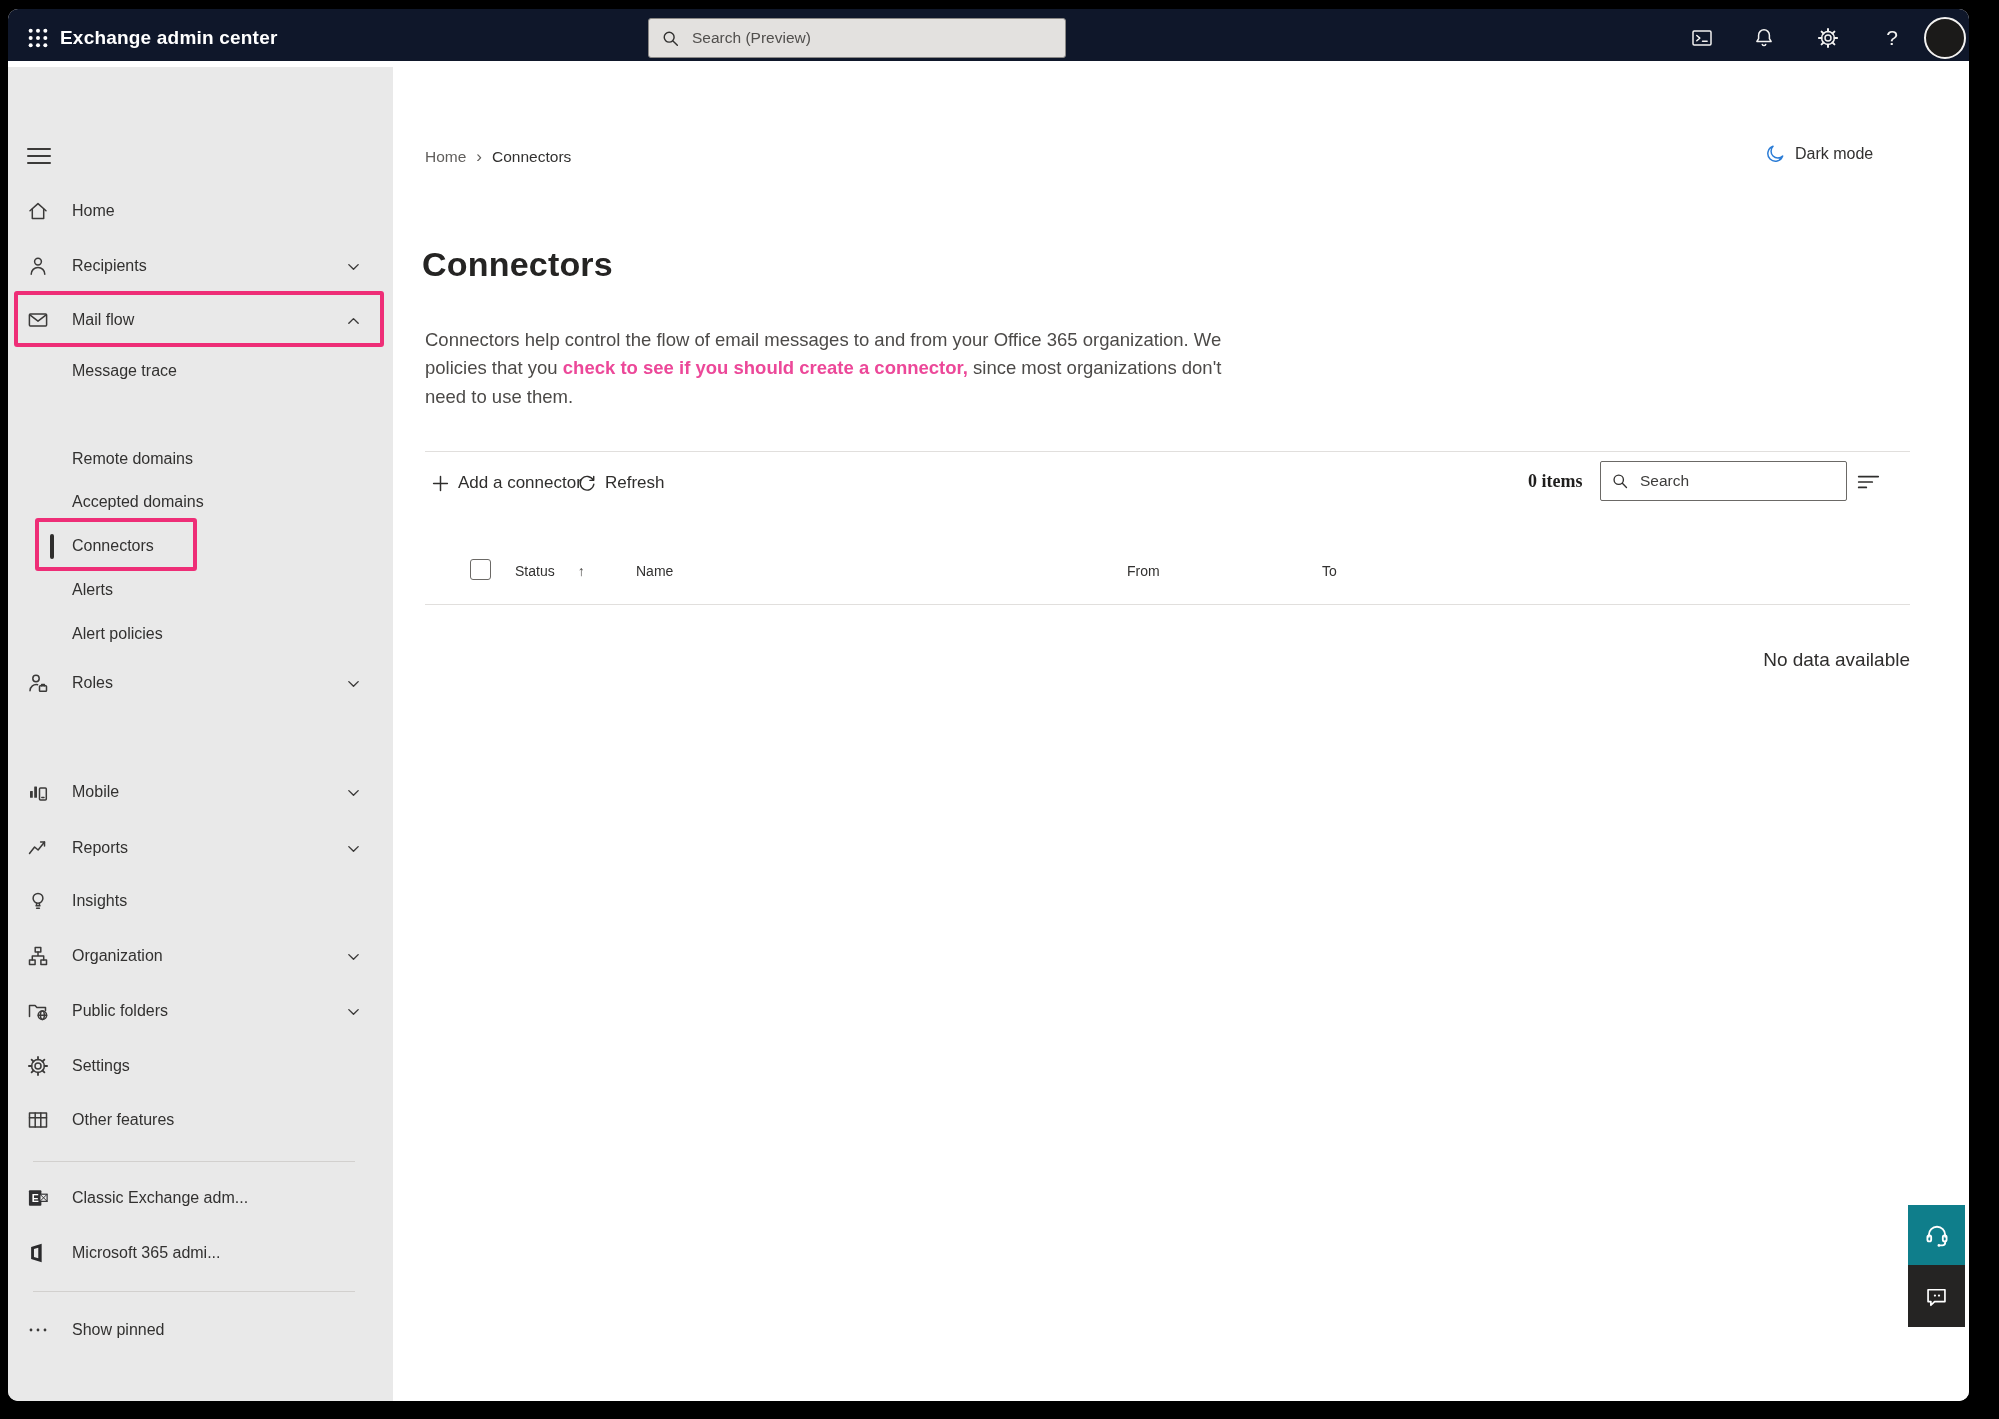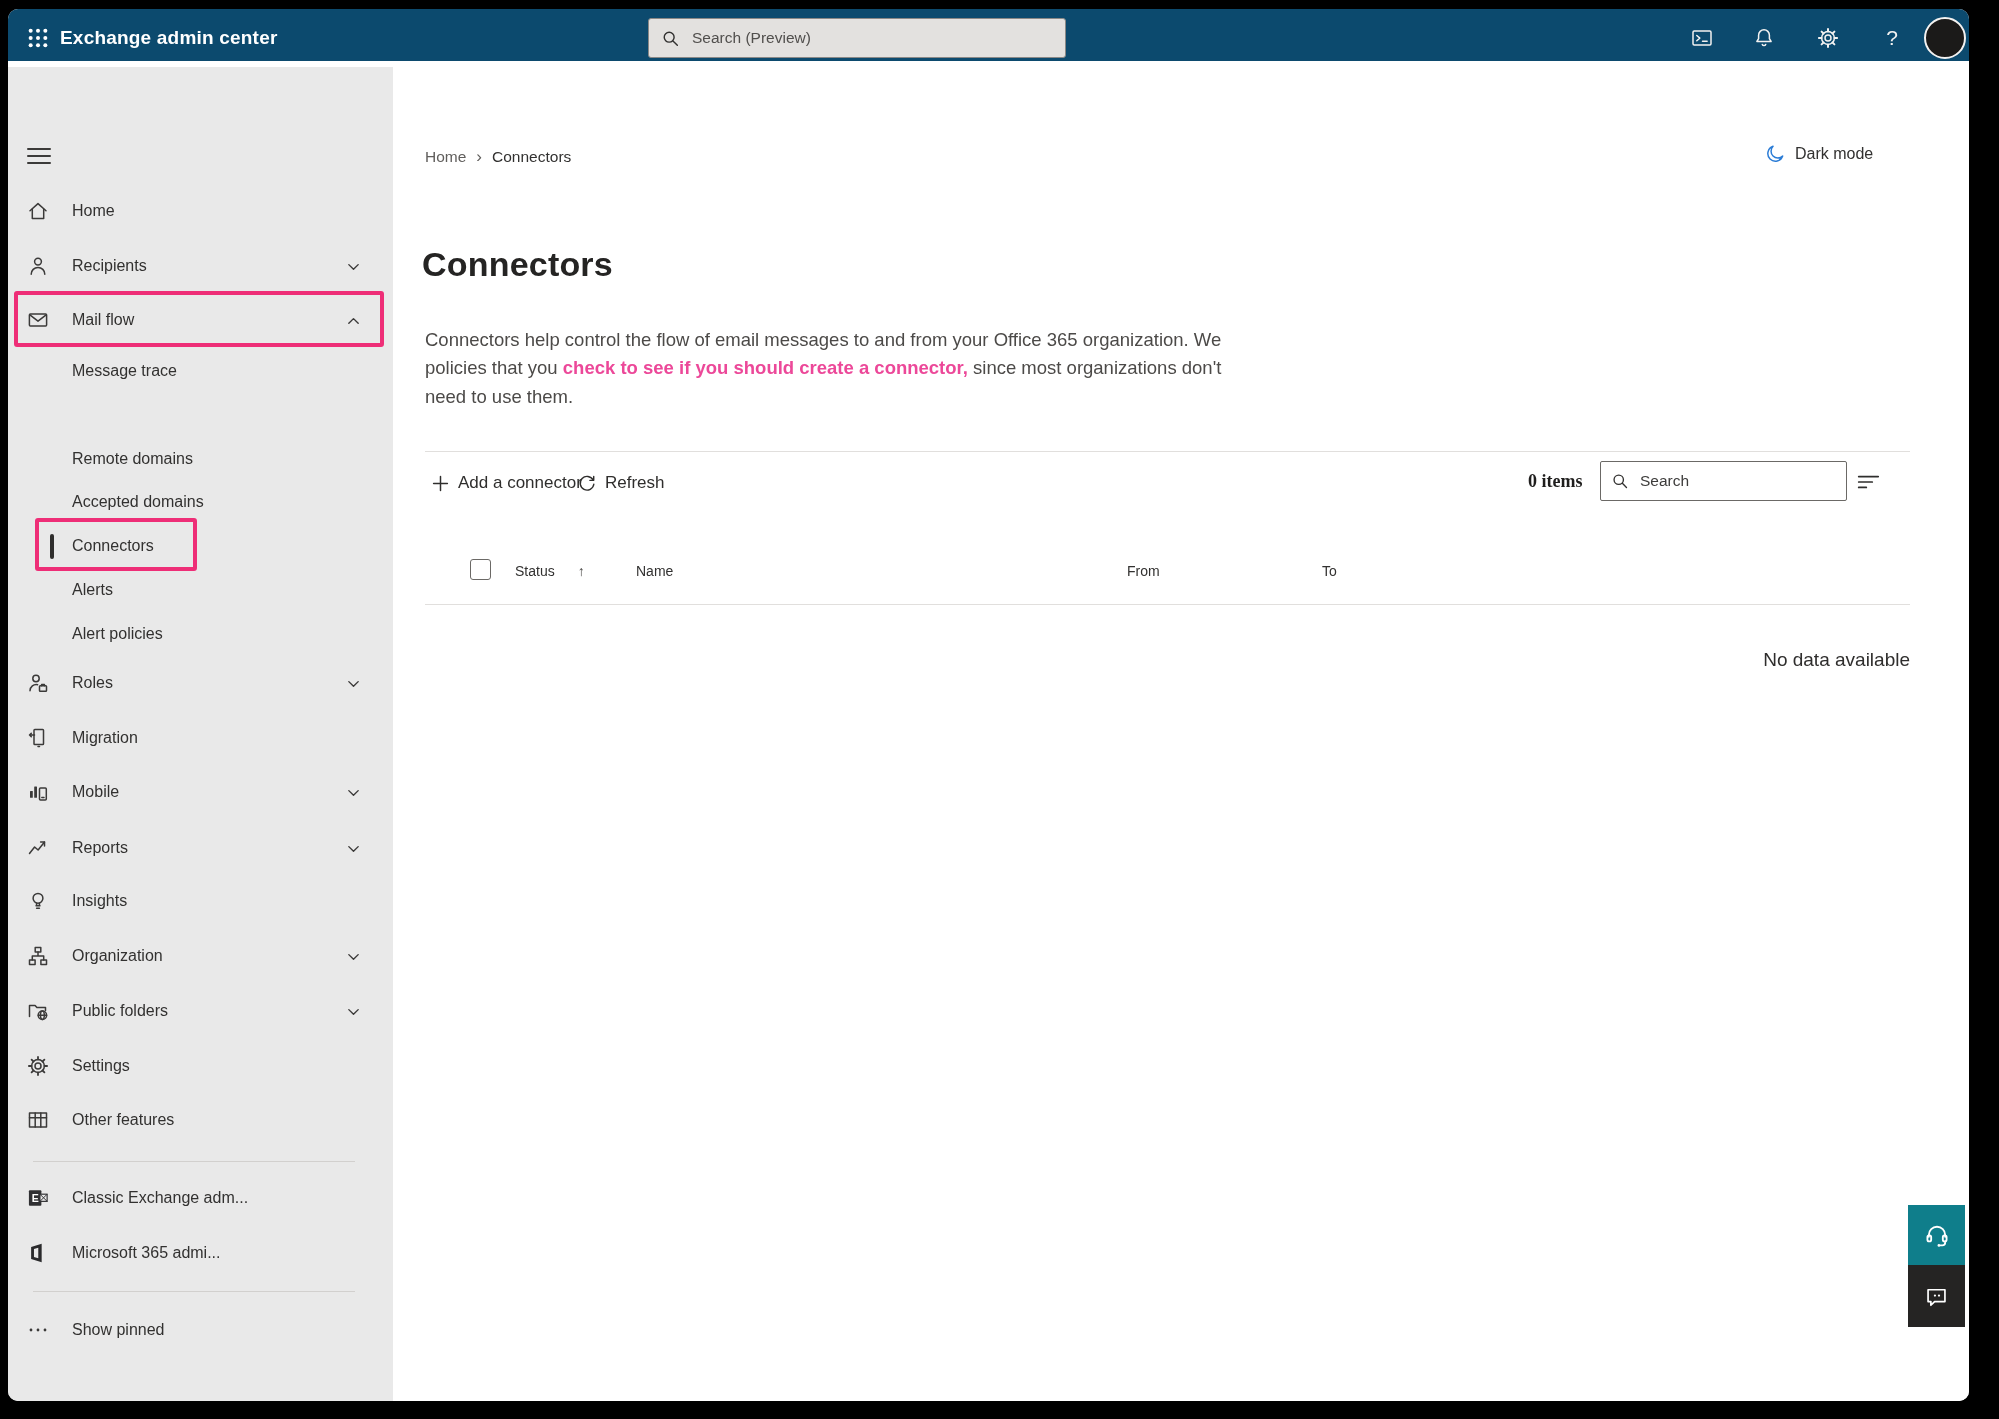--- a/index.html
+++ b/index.html
@@ -2,21 +2,21 @@
 <html><head>
 <meta charset="utf-8">
 <style>
   html,body{margin:0;padding:0;background:#000;}
   *{box-sizing:border-box;}
   body{font-family:"Liberation Sans","DejaVu Sans",sans-serif;-webkit-font-smoothing:antialiased;}
   .frame{position:relative;width:1999px;height:1419px;background:#000;overflow:hidden;}
   .screen{position:absolute;left:8px;top:9px;width:1961px;height:1392px;background:#fff;border-radius:10px;overflow:hidden;}
 
   
-  .topbar{position:absolute;left:0;top:0;width:100%;height:52px;background:#0c4a6e;}
+  .topbar{position:absolute;left:0;top:0;width:100%;height:52px;background:#0f172a;}
   .waffle-btn{position:absolute;left:10px;top:9px;width:40px;height:40px;display:flex;align-items:center;justify-content:center;cursor:pointer;}
   .app-title{position:absolute;left:52px;top:0;height:58px;display:flex;align-items:center;color:#fff;font-size:19px;font-weight:700;letter-spacing:.2px;}
   .tb-search{position:absolute;left:640px;top:9px;width:418px;height:40px;background:#e3e1df;border:1px solid #8a8886;border-radius:3px;display:flex;align-items:center;padding:0 12px;gap:10px;}
   .tb-search input{flex:1;border:none;outline:none;background:transparent;font-size:15.5px;color:#323130;font-family:inherit;}
   .tb-search input::placeholder{color:#514f4d;opacity:1;}
   .tb-iconbtn{position:absolute;top:9px;width:40px;height:40px;display:flex;align-items:center;justify-content:center;cursor:pointer;color:#f3f2f1;}
   .qmark{font-size:21px;font-weight:400;color:#f3f2f1;}
   .avatar{position:absolute;left:1916px;top:8px;width:42px;height:42px;border:2px solid #f3f2f1;border-radius:50%;background:#1b1a19;cursor:pointer;}
 
   
@@ -216,32 +216,20 @@
             </svg>
           </span>
         <span class="nl">Roles</span>
         <span class="chev">
             <svg width="15" height="15" viewBox="0 0 16 16">
               <path class="ic" d="m3 6 5 5 5-5"></path>
             </svg>
           </span>
       </div>
 
-      <div class="nav" style="top:651px">
-        <span class="ni">
-            <svg width="24" height="24" viewBox="0 0 24 24">
-              <g class="ic">
-                <rect x="8" y="3.5" width="9.5" height="15" rx="0.8"></rect>
-                <path d="M3.5 9h5M5.3 7.2 3.5 9l1.8 1.8"></path>
-                <path d="M12 20.5h1.5"></path>
-              </g>
-            </svg>
-          </span>
-        <span class="nl">Migration</span>
-      </div>
 
       <div class="nav" style="top:705px">
         <span class="ni">
             <svg width="24" height="24" viewBox="0 0 24 24">
               <rect class="icfill" x="4" y="11" width="2.8" height="6.8" rx="0.5"></rect>
               <rect class="icfill" x="8.2" y="6.5" width="2.8" height="11.3" rx="0.5"></rect>
               <g class="ic">
                 <rect x="13.5" y="8" width="6.8" height="12" rx="1"></rect>
                 <path d="M15.8 17.6h2.2"></path>
               </g>

